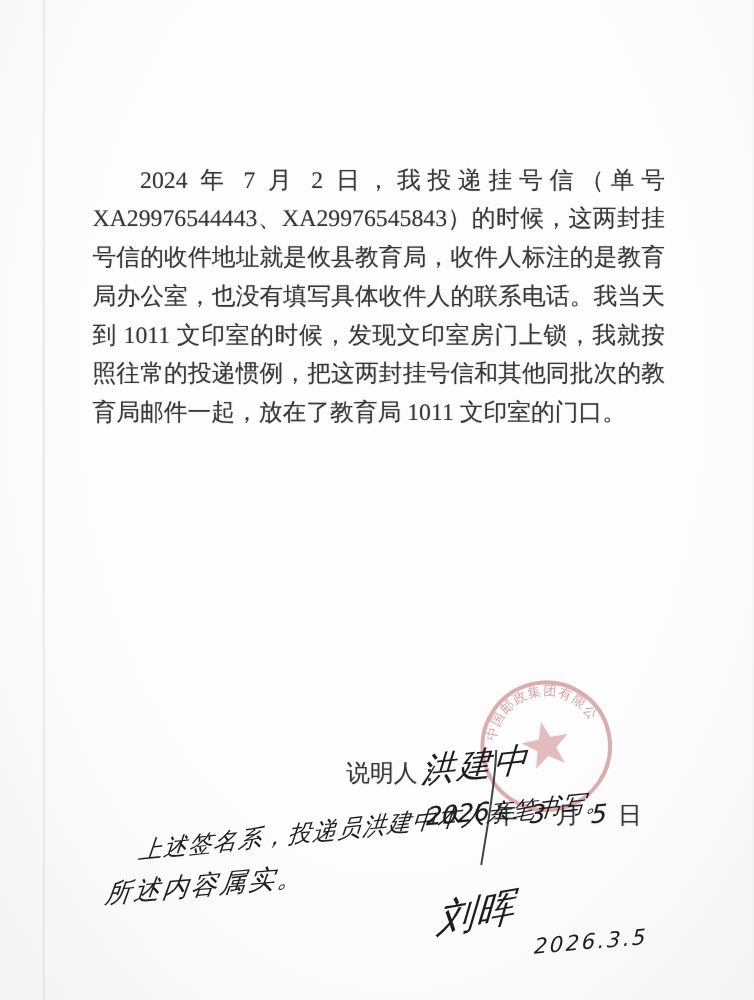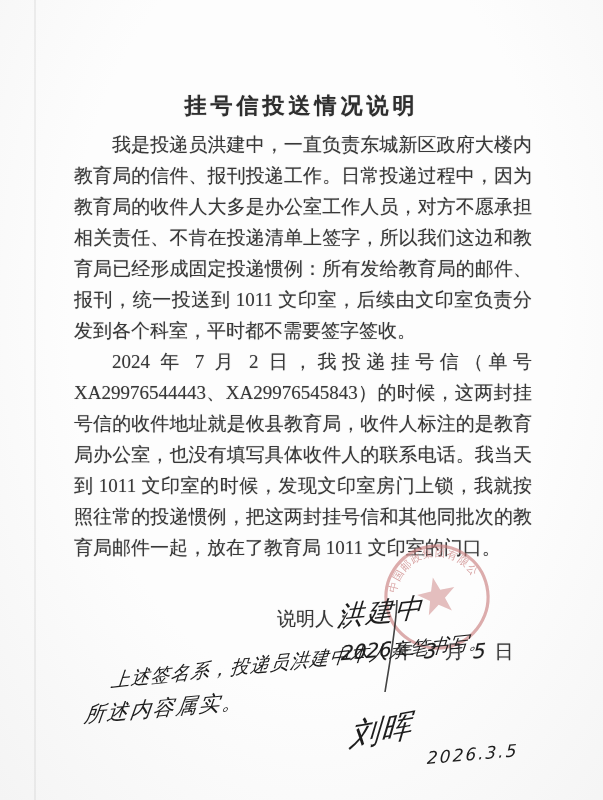--- a/index.html
+++ b/index.html
@@ -70,24 +70,22 @@
     transform:rotate(-5deg) skewX(-8deg);letter-spacing:2px;
   }
 </style>
 </head>
 <body>
 
 <div class="page">
 
   <div class="scan-crease"></div>
 
-  <h1 class="title">挂号信投送情况说明</h1>
 
   <div class="body-text">
-    <p>我是投递员洪建中，一直负责东城新区政府大楼内教育局的信件、报刊投递工作。日常投递过程中，因为教育局的收件人大多是办公室工作人员，对方不愿承担相关责任、不肯在投递清单上签字，所以我们这边和教育局已经形成固定投递惯例：所有发给教育局的邮件、报刊，统一投送到 1011 文印室，后续由文印室负责分发到各个科室，平时都不需要签字签收。</p>
     <p>2024 年 7 月 2 日，我投递挂号信（单号 XA29976544443、XA29976545843）的时候，这两封挂号信的收件地址就是攸县教育局，收件人标注的是教育局办公室，也没有填写具体收件人的联系电话。我当天到 1011 文印室的时候，发现文印室房门上锁，我就按照往常的投递惯例，把这两封挂号信和其他同批次的教育局邮件一起，放在了教育局 1011 文印室的门口。</p>
   </div>
 
   <svg class="stamp" viewBox="0 0 114 114">
     <circle cx="57" cy="57" r="51" fill="none" stroke="#c97f7f" stroke-width="3.2" opacity="0.75"></circle>
     <path d="M57,37 L61.7,50.5 L76,50.8 L64.6,59.5 L68.8,73.2 L57,65 L45.2,73.2 L49.4,59.5 L38,50.8 L52.3,50.5 Z" fill="#cf8a8a" opacity="0.65"></path>
     <defs>
       <path id="stamp-arc" d="M 17.4 46.6 A 41 41 0 0 1 96.6 46.6" fill="none"></path>
     </defs>
     <text font-size="10.5" fill="#c97f7f" opacity="0.85" style="font-family:'DejaVu Sans',sans-serif;letter-spacing:1px;">

